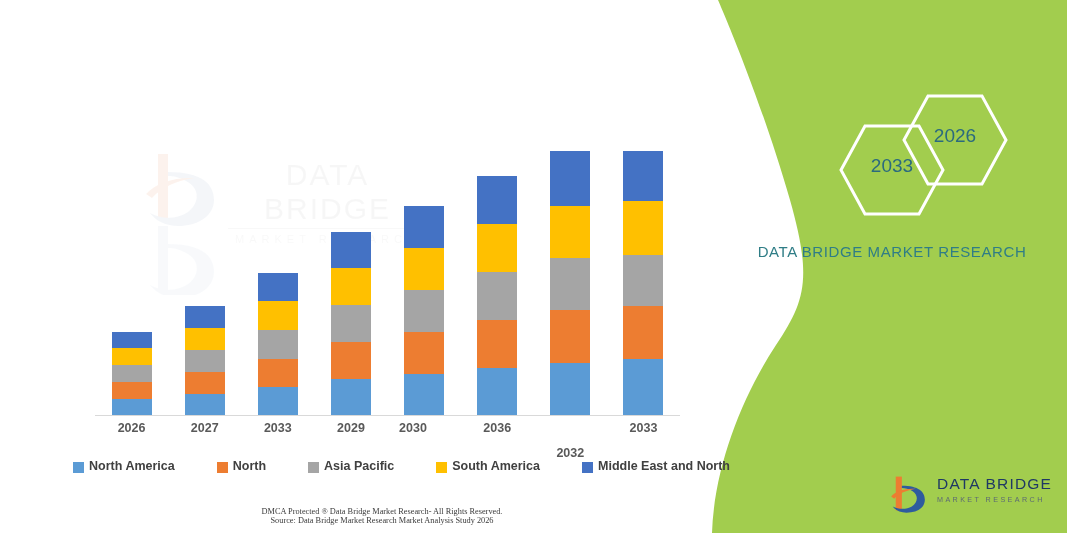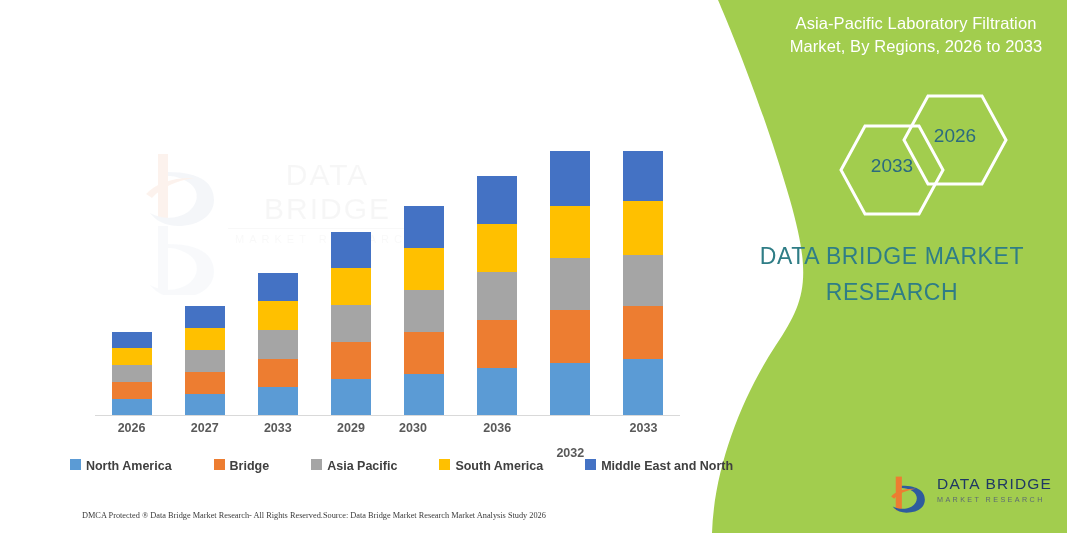--- a/index.html
+++ b/index.html
@@ -17,21 +17,21 @@
   .hex{position:absolute;}
   .hex svg{display:block;}
   .hex-label{position:absolute;width:100%;text-align:center;color:#2b6a7e;font-size:19px;font-weight:400;}
 
   .hex-2026{left:78px;top:0px;width:110px;height:96px;}
   .hex-2026 .hex-label{top:33px;}
   .hex-2033{left:15px;top:30px;width:110px;height:96px;}
   .hex-2033 .hex-label{top:33px;}
 
   .rp-brand{position:absolute;top:238px;left:30px;width:300px;text-align:center;
-            color:#2f7d86;font-size:23px;line-height:36px;font-weight:400;letter-spacing:.6px;}
+            color:#2f7d86;font-size:15px;line-height:28px;font-weight:400;letter-spacing:.6px;}
 
   
   .logo{position:absolute;left:885px;top:470px;width:170px;height:50px;z-index:3;}
   .logo-mark{position:absolute;left:0;top:2px;width:46px;height:46px;}
   .logo-txt{position:absolute;left:52px;top:5px;width:120px;}
   .logo-txt .l1{color:#1f3864;font-size:15.5px;letter-spacing:1.2px;font-weight:400;line-height:18px;}
   .logo-txt .l2{color:#5c6a74;font-size:7.2px;letter-spacing:2.4px;line-height:11px;margin-top:1px;}
 
   
   .chart-title{position:absolute;top:16px;left:80px;width:620px;text-align:center;
@@ -49,40 +49,39 @@
   .axis-line{position:absolute;left:95px;top:415px;width:585px;height:1px;background:#d9d9d9;z-index:2;}
 
   .bar{position:absolute;bottom:0;width:40px;}
   .seg{width:100%;}
 
   .xlabels{position:absolute;left:95px;top:421px;width:585px;height:24px;z-index:2;}
   .xlab{position:absolute;width:70px;text-align:center;color:#595959;font-size:12.5px;font-weight:bold;}
 
   .legend{position:absolute;left:95px;top:455px;width:585px;height:22px;z-index:2;
           display:flex;justify-content:center;align-items:center;gap:14px;}
-  .lg-item{display:flex;align-items:flex-start;gap:5px;padding-left:28px;}
+  .lg-item{display:flex;align-items:flex-end;gap:5px;padding-left:28px;}
   .lg-swatch{width:11px;height:11px;display:block;}
   .lg-label{color:#404040;font-size:12.5px;font-weight:bold;white-space:nowrap;}
 
   .footer{position:absolute;left:82px;top:505px;width:600px;height:20px;z-index:2;
-          display:flex;justify-content:flex-start;align-items:center;}
+          display:flex;justify-content:flex-end;align-items:center;flex-direction:column;}
   .footer span{color:#3a3a3a;font-size:8.3px;font-family:"Liberation Serif",serif;white-space:nowrap;}
 </style>
 </head>
 <body>
 
 <div id="root">
 
   <svg class="green-panel" viewBox="0 0 1067 533" preserveAspectRatio="none">
     <path id="greenPath" d="M 1067 0 L 718 0 C 718 0 760 95 790 200 C 812 278 806 300 776 345 C 740 400 714 470 712 533 L 1067 533 Z" fill="#A2CD4E"></path>
   </svg>
 
   <div class="green-content">
 
-    <div class="rp-title">Asia-Pacific Laboratory Filtration Market, By Regions, 2026 to 2033</div>
 
     <div class="hex-wrap">
       <div class="hex hex-2026">
         <svg width="110" height="96" viewBox="0 0 110 96">
           <polygon points="28,4 82,4 106,48 82,92 28,92 4,48" fill="none" stroke="#ffffff" stroke-width="3"></polygon>
         </svg>
         <div class="hex-label">2026</div>
       </div>
       <div class="hex hex-2033">
         <svg width="110" height="96" viewBox="0 0 110 96">
@@ -193,21 +192,21 @@
       <div class="xlab" style="left: 513.438px;">2033</div>
     </div>
 
   <div class="legend" id="legend">
       <div class="lg-item">
         <span class="lg-swatch" style="background: rgb(91, 155, 213);"></span>
         <span class="lg-label">North America</span>
       </div>
       <div class="lg-item">
         <span class="lg-swatch" style="background: rgb(237, 125, 49);"></span>
-        <span class="lg-label">Bridge</span>
+        <span class="lg-label">North</span>
       </div>
       <div class="lg-item">
         <span class="lg-swatch" style="background: rgb(165, 165, 165);"></span>
         <span class="lg-label">Asia Pacific</span>
       </div>
       <div class="lg-item">
         <span class="lg-swatch" style="background: rgb(255, 192, 0);"></span>
         <span class="lg-label">South America</span>
       </div>
       <div class="lg-item">

